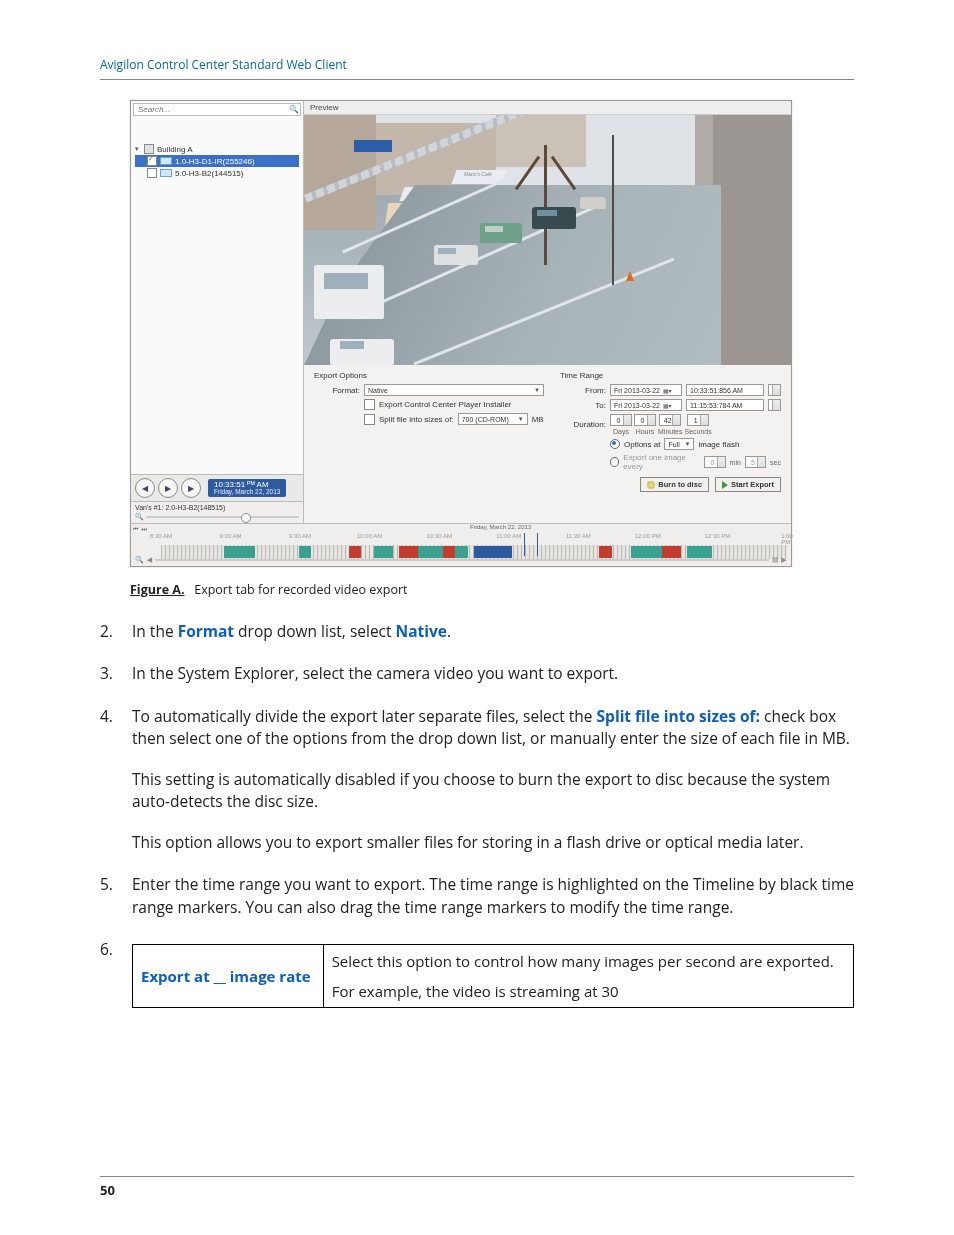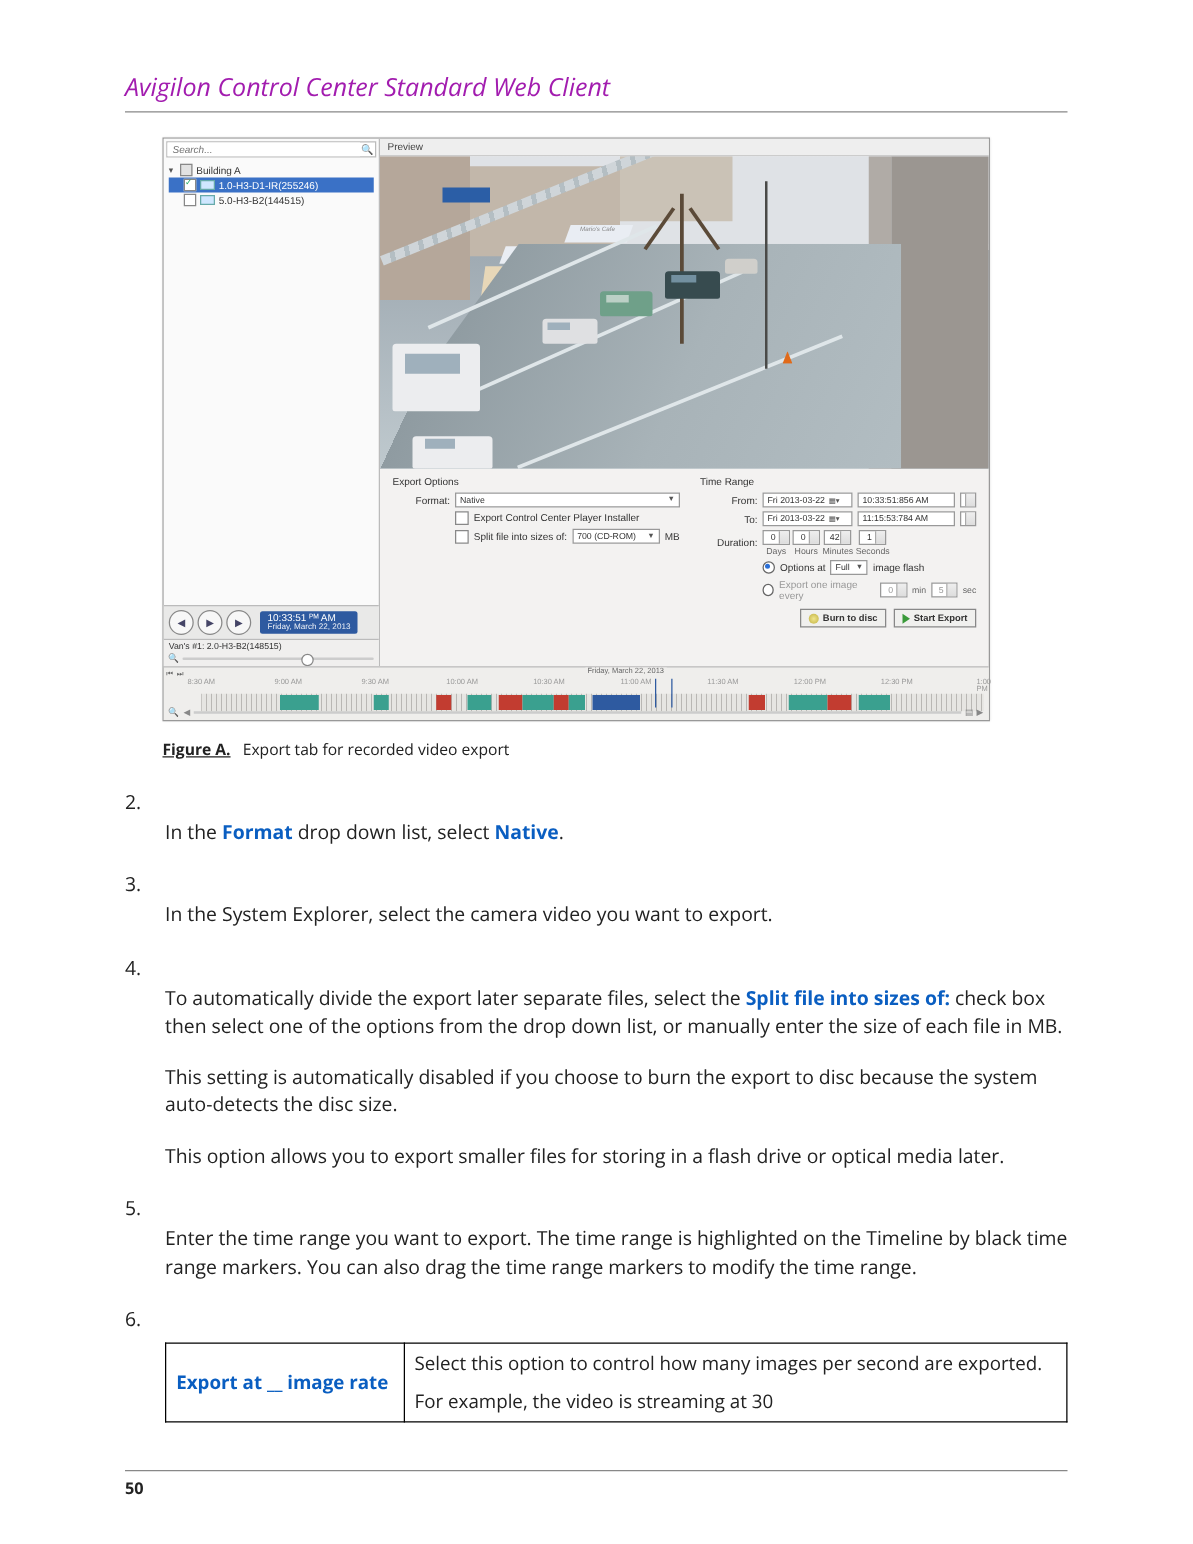--- a/index.html
+++ b/index.html
@@ -9,23 +9,22 @@
     margin: 0;
     font-family: "Segoe UI", "Open Sans", Arial, sans-serif;
     background: #fff;
     color: #222;
     box-sizing: border-box;
     padding: 56px 100px 40px 100px;
     position: relative;
     font-size: 15.5px;
   }
   .header-title {
-    font-style: italic;
-    font-size: 20px;
-    color: #a21caf;
+    font-size: 12px;
+    color: #0369a1;
     margin-bottom: 6px;
   }
   .hr {
     border: none;
     border-top: 1px solid #888;
     margin: 0 0 20px 0;
   }
   
   .figure {
     margin: 20px 0 10px 30px;
@@ -66,20 +65,21 @@
     color: #888;
     outline: none;
     font-style: italic;
   }
   .searchbar .mag {
     width: 12px; text-align: center; color: #888;
   }
   .tree {
     padding: 2px 4px;
     flex: 1;
+    margin-top: 23px;
   }
   .tree .node { display: flex; align-items: center; gap: 3px; padding: 1px 0; }
   .tree .node.indent1 { padding-left: 12px; }
   .tree .caret { font-size: 7px; color: #555; width:6px; display:inline-block;}
   .tree .chk { width: 8px; height: 8px; border: 1px solid #888; background:#fff; display:inline-block; position:relative;}
   .tree .chk.checked::after{content:"✓"; font-size:7px; color:#2a6; position:absolute; left:0; top:-2px;}
   .tree .ico-site { width:8px; height:8px; background:#e2e2e2; border:1px solid #888; display:inline-block;}
   .tree .ico-cam { width:10px; height:6px; background:#cfe7ff; border:1px solid #6aa; display:inline-block;}
   .tree .node.sel { background:#3a71c6; color:#fff; }
   .sidebar-play {
@@ -205,21 +205,21 @@
   .timeline .foot .arr2{width:6px; text-align:center;}
 
   
   .caption { font-size: 12.5px; margin: 14px 0 22px 0; }
   .caption b { font-weight: 700; text-decoration: underline; }
 
   
   ol.steps { margin: 0; padding: 0; list-style: none; }
   ol.steps > li { display: flex; margin-bottom: 20px; }
   ol.steps > li .num { width: 32px; flex: none; }
-  ol.steps > li .body { flex: 1; margin-top: 24px; }
+  ol.steps > li .body { flex: 1; }
   ol.steps p { margin: 0 0 18px 0; line-height: 1.45; }
   ol.steps p:last-child{margin-bottom:0;}
   .kw { color: #0a5ec1; font-weight: 700; }
 
   
   table.tbl {
     border-collapse: collapse;
     width: 100%;
     margin-top: 6px;
     font-size: 15px;

